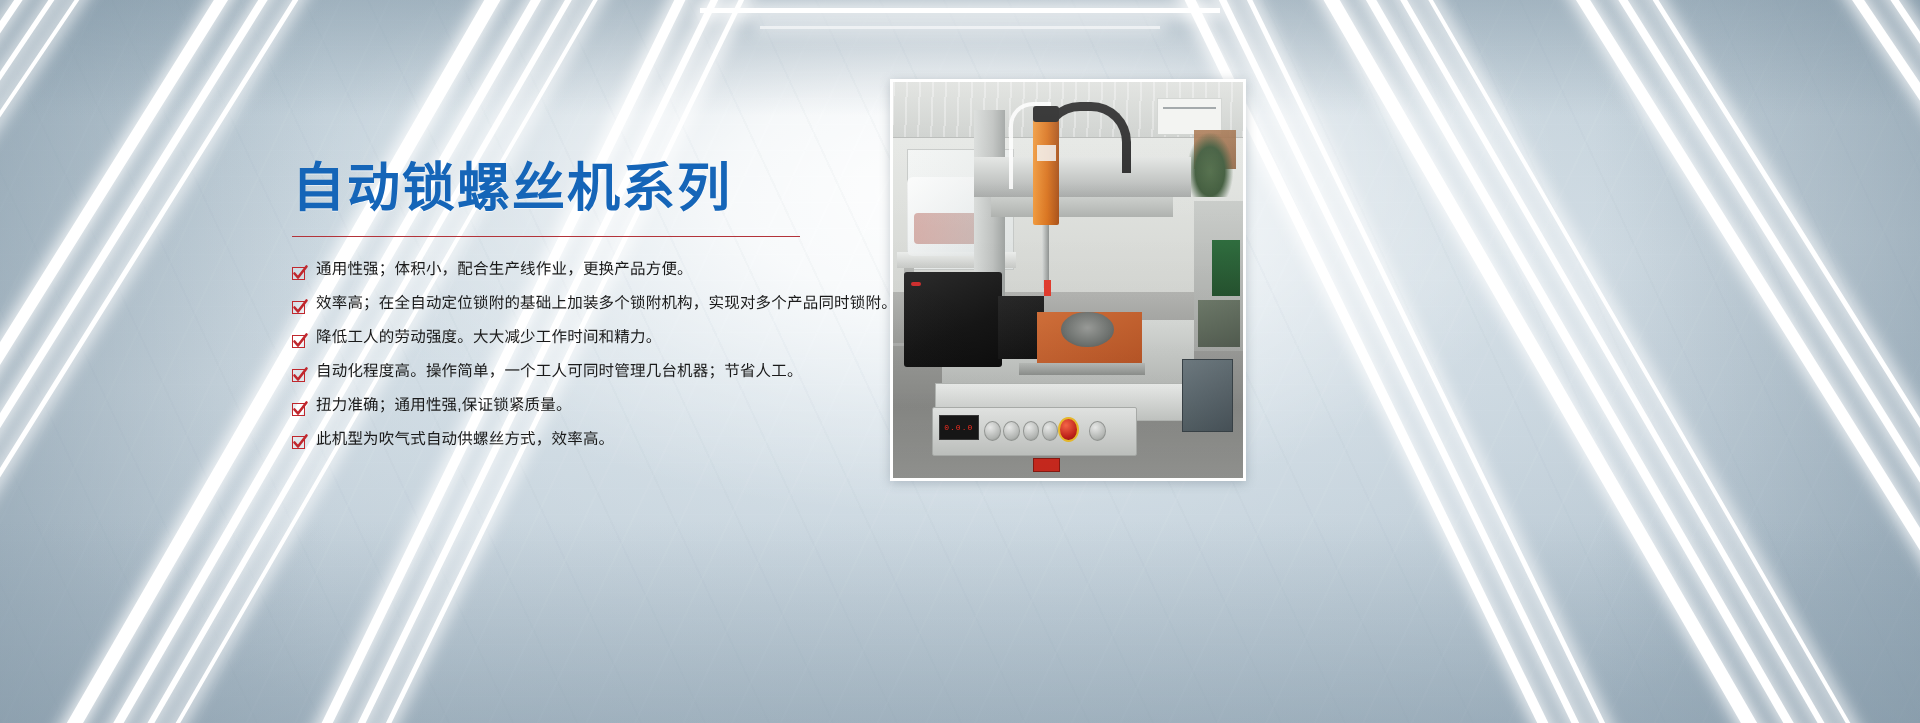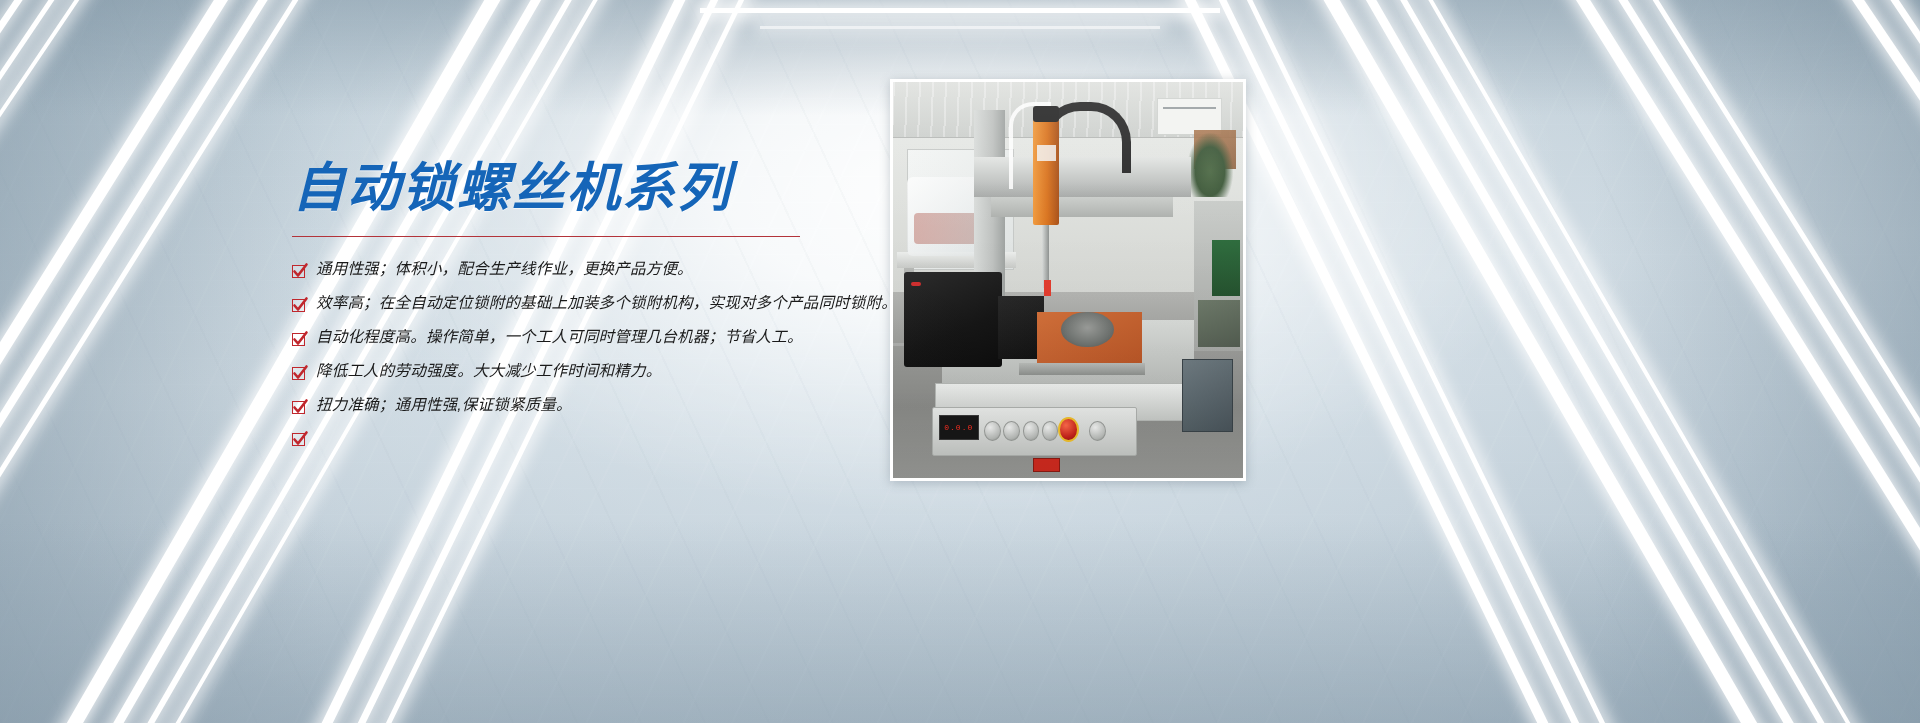--- a/index.html
+++ b/index.html
@@ -40,38 +40,38 @@
       repeating-linear-gradient(0deg, rgba(255,255,255,.05) 0 1px, rgba(255,255,255,0) 1px 26px);
   }
 
   
   .streak{position:absolute;background:#ffffff;transform-origin:center;
           box-shadow:0 0 16px 4px rgba(255,255,255,.85);}
 
   
   .content{position:absolute;inset:0;}
 
-  .text-col{position:absolute;left:292px;top:158px;width:600px;font-style:italic;}
+  .text-col{position:absolute;left:292px;top:158px;width:600px;}
 
   .title{
     font-size:53px;font-weight:bold;color:#1565b8;letter-spacing:2px;
     line-height:1.15;margin:0;white-space:nowrap;
     text-shadow:0 1px 0 rgba(255,255,255,.55);
   }
   .subtitle{
     margin:14px 0 0 0;font-size:27px;color:#1b1b1b;letter-spacing:1px;
     font-weight:normal;line-height:1.2;white-space:nowrap;
   }
   .divider{
     margin-top:17px;width:508px;height:0;border-top:1px solid #b3333a;
   }
 
   .feature-list{list-style:none;margin:22px 0 0 0;padding:0;width:610px;}
   .feature-item{
-    display:flex;align-items:center;margin-bottom:13px;
+    display:flex;align-items:flex-end;margin-bottom:13px;
   }
   .check-box{
     flex:0 0 auto;width:13px;height:13px;margin-top:4px;margin-right:11px;
     position:relative;border:1px solid #c0272d;box-sizing:border-box;
     background:rgba(255,255,255,.18);
   }
   .check-box svg{position:absolute;left:-2px;top:-4px;}
   .feature-text{
     font-size:15.5px;color:#1a1a1a;line-height:1.35;white-space:nowrap;
     letter-spacing:.2px;
@@ -257,44 +257,45 @@
               </svg>
           </span>
           <span class="feature-text">效率高；在全自动定位锁附的基础上加装多个锁附机构，实现对多个产品同时锁附。</span>
         </li>
         <li class="feature-item">
           <span class="check-box">
             <svg width="18" height="18" viewBox="0 0 18 18">
                 <path d="M3.5 9.5 L7 13.5 L15.5 2.5" fill="none" stroke="#c0272d" stroke-width="2.6" stroke-linecap="round" stroke-linejoin="round"></path>
               </svg>
           </span>
+          <span class="feature-text">降低工人的劳动强度。大大减少工作时间和精力。</span>
+        </li>
+        <li class="feature-item">
+          <span class="check-box">
+            <svg width="18" height="18" viewBox="0 0 18 18">
+                <path d="M3.5 9.5 L7 13.5 L15.5 2.5" fill="none" stroke="#c0272d" stroke-width="2.6" stroke-linecap="round" stroke-linejoin="round"></path>
+              </svg>
+          </span>
           <span class="feature-text">自动化程度高。操作简单，一个工人可同时管理几台机器；节省人工。</span>
         </li>
         <li class="feature-item">
           <span class="check-box">
             <svg width="18" height="18" viewBox="0 0 18 18">
                 <path d="M3.5 9.5 L7 13.5 L15.5 2.5" fill="none" stroke="#c0272d" stroke-width="2.6" stroke-linecap="round" stroke-linejoin="round"></path>
               </svg>
           </span>
-          <span class="feature-text">降低工人的劳动强度。大大减少工作时间和精力。</span>
-        </li>
-        <li class="feature-item">
-          <span class="check-box">
-            <svg width="18" height="18" viewBox="0 0 18 18">
-                <path d="M3.5 9.5 L7 13.5 L15.5 2.5" fill="none" stroke="#c0272d" stroke-width="2.6" stroke-linecap="round" stroke-linejoin="round"></path>
-              </svg>
-          </span>
           <span class="feature-text">扭力准确；通用性强,保证锁紧质量。</span>
         </li>
         <li class="feature-item">
           <span class="check-box">
             <svg width="18" height="18" viewBox="0 0 18 18">
                 <path d="M3.5 9.5 L7 13.5 L15.5 2.5" fill="none" stroke="#c0272d" stroke-width="2.6" stroke-linecap="round" stroke-linejoin="round"></path>
               </svg>
           </span>
+          <span class="feature-text">此机型为吹气式自动供螺丝方式，效率高。</span>
         </li>
       </ul>
     </div>
 
     <div class="photo-frame">
       <div class="photo">
         <div class="ph-room"></div>
         <div class="ph-wall"></div>
         <div class="ph-window"></div>
         <div class="ph-ceil"></div>

